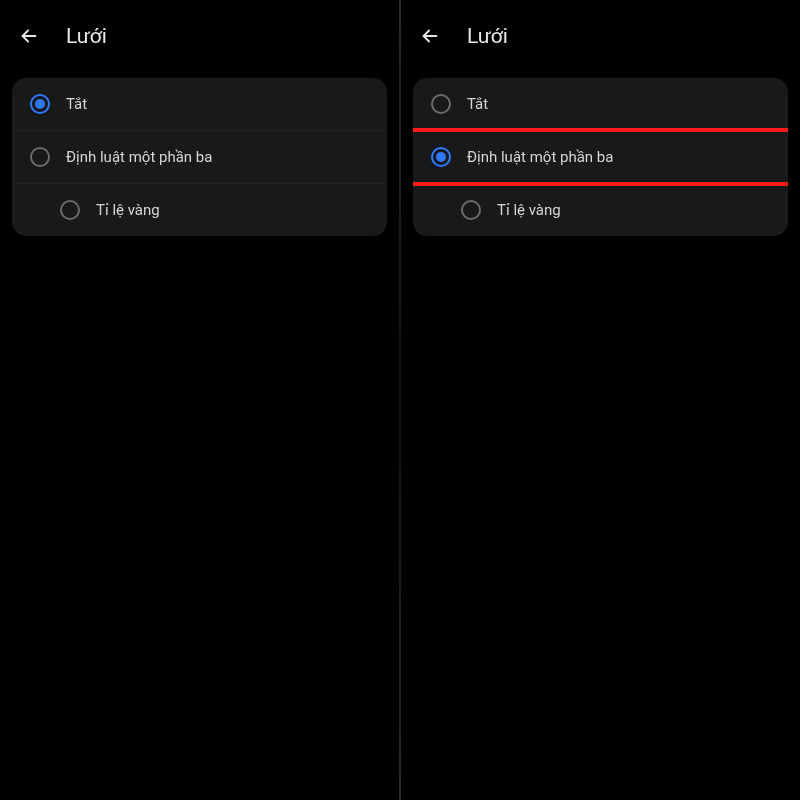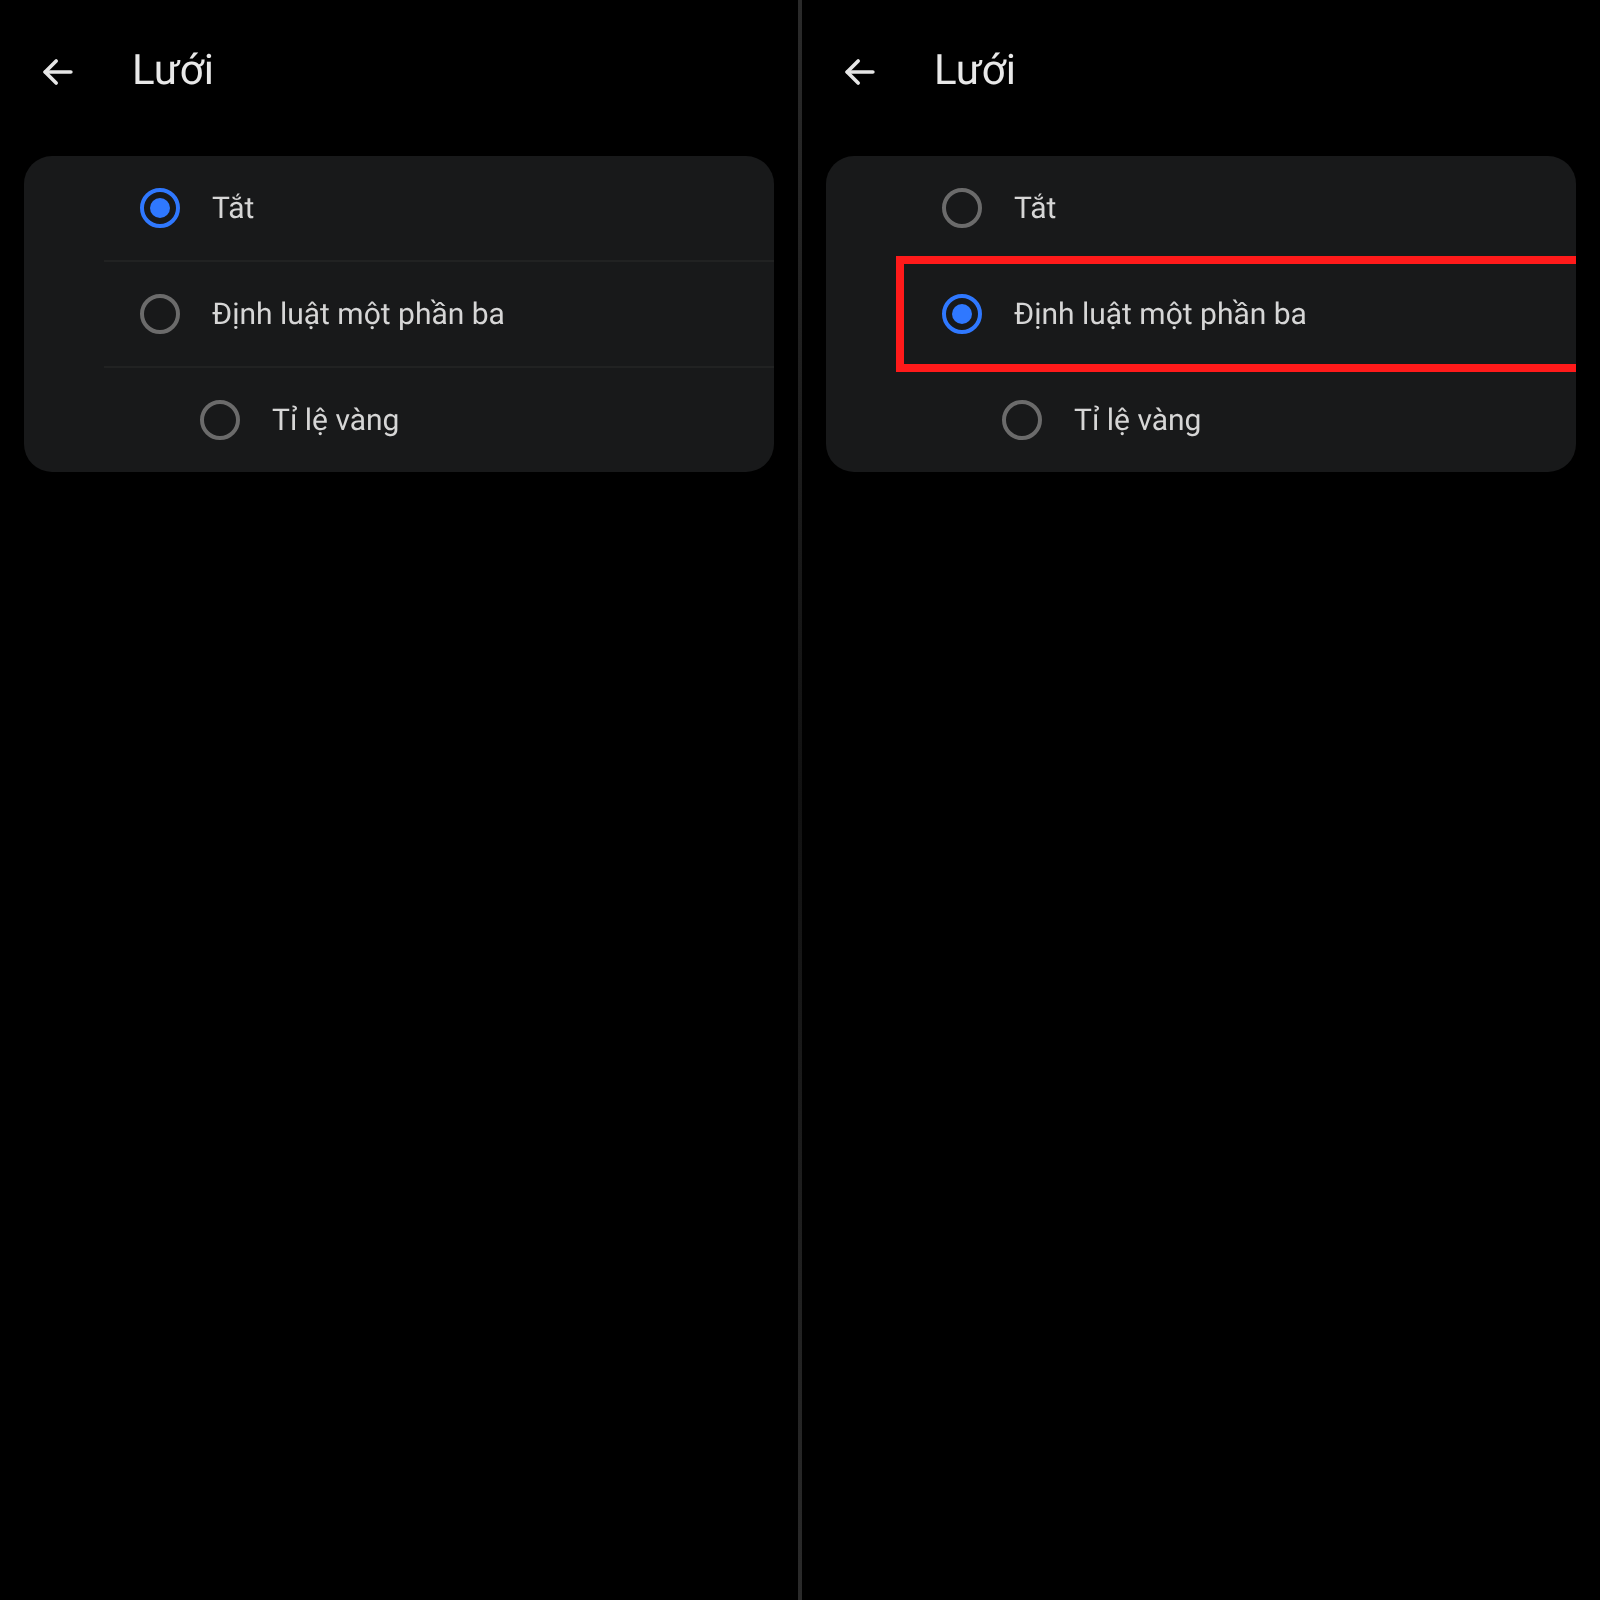--- a/index.html
+++ b/index.html
@@ -43,21 +43,20 @@
       background:#18191a;
       border-radius:14px;
       overflow:hidden;
     }
     .option {
       display:flex; align-items:center;
       gap:16px;
       padding:16px 18px;
       cursor:pointer;
       border-bottom:1px solid rgba(255,255,255,0.04);
-      margin-left:40px;
     }
     .option:last-child { border-bottom:none;padding-left:48px; }
     .radio {
       width:20px; height:20px;
       border-radius:50%;
       border:2px solid #6b6b6b;
       display:flex; align-items:center; justify-content:center;
       flex-shrink:0;
     }
     .radio.selected {

